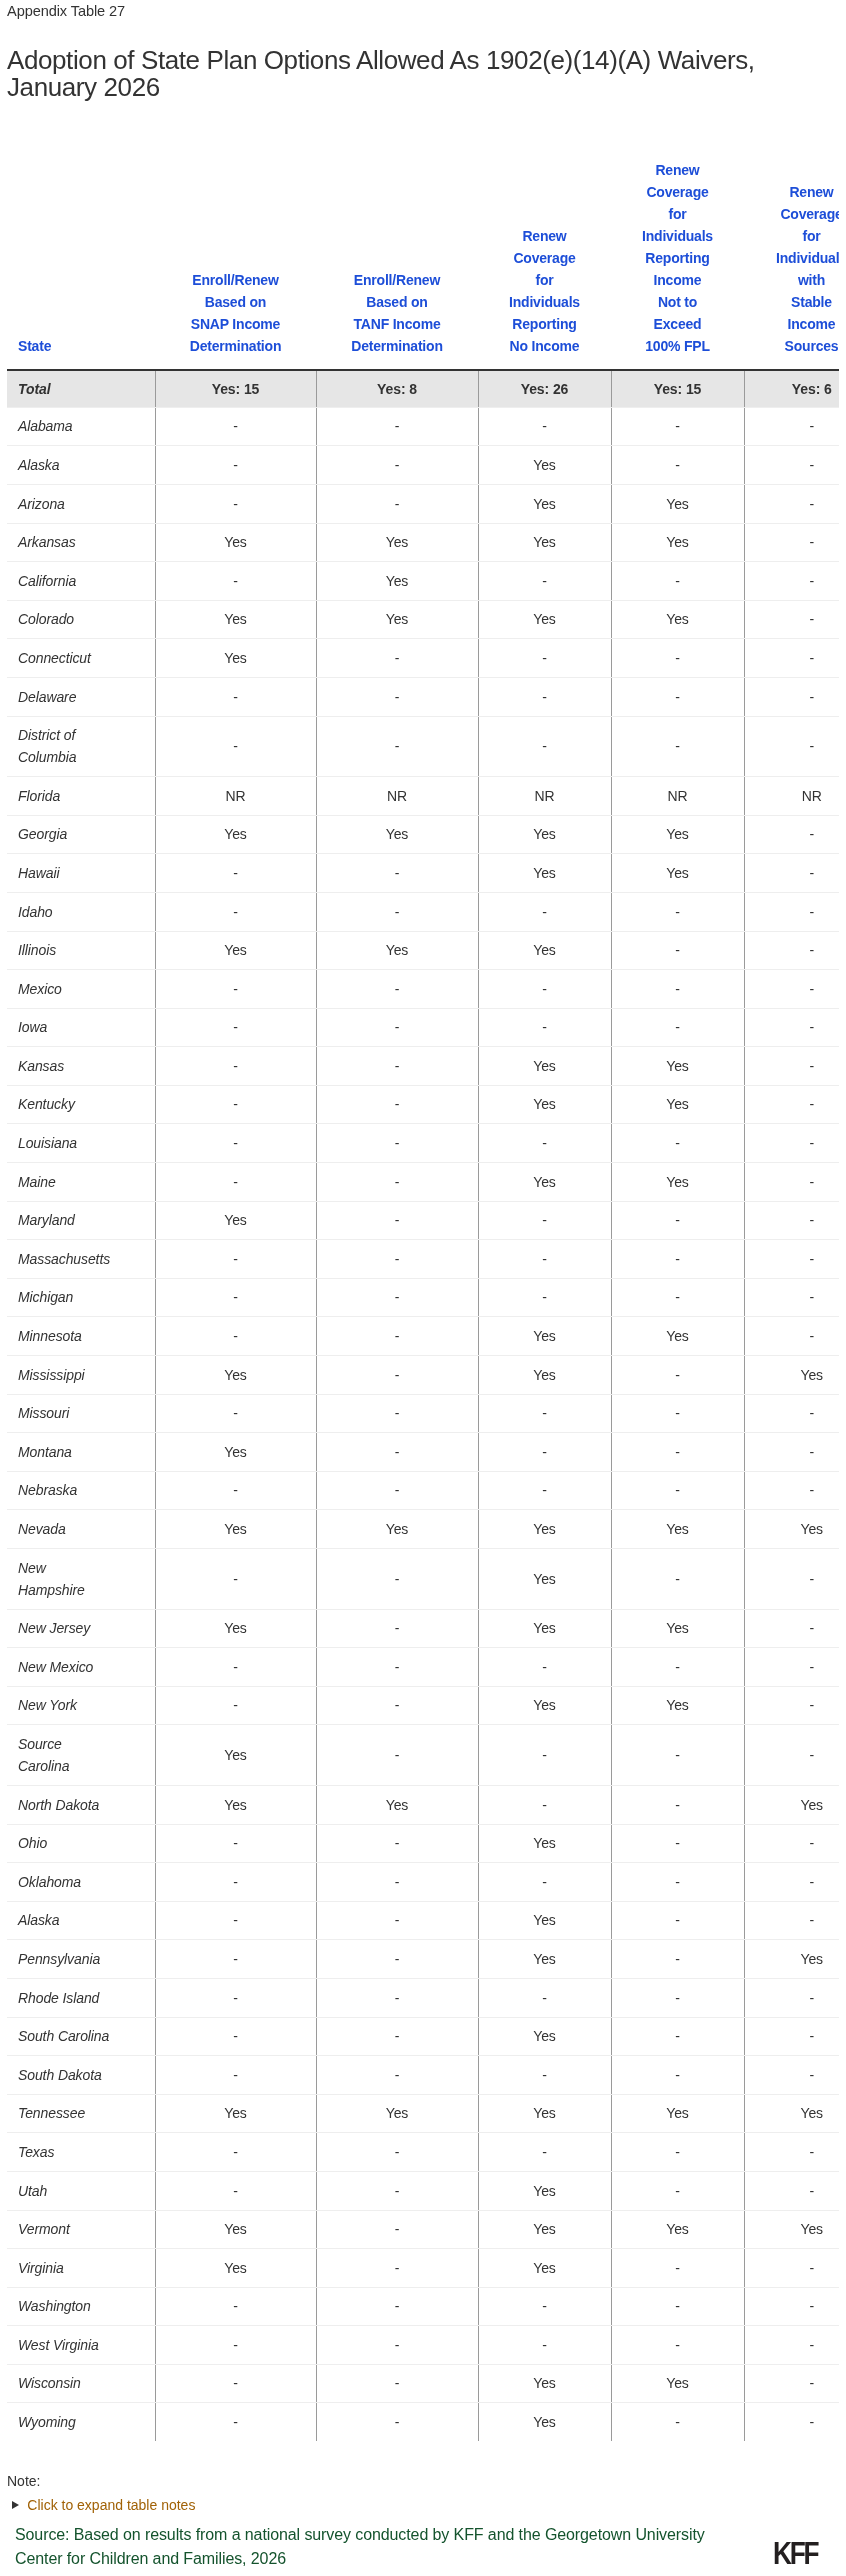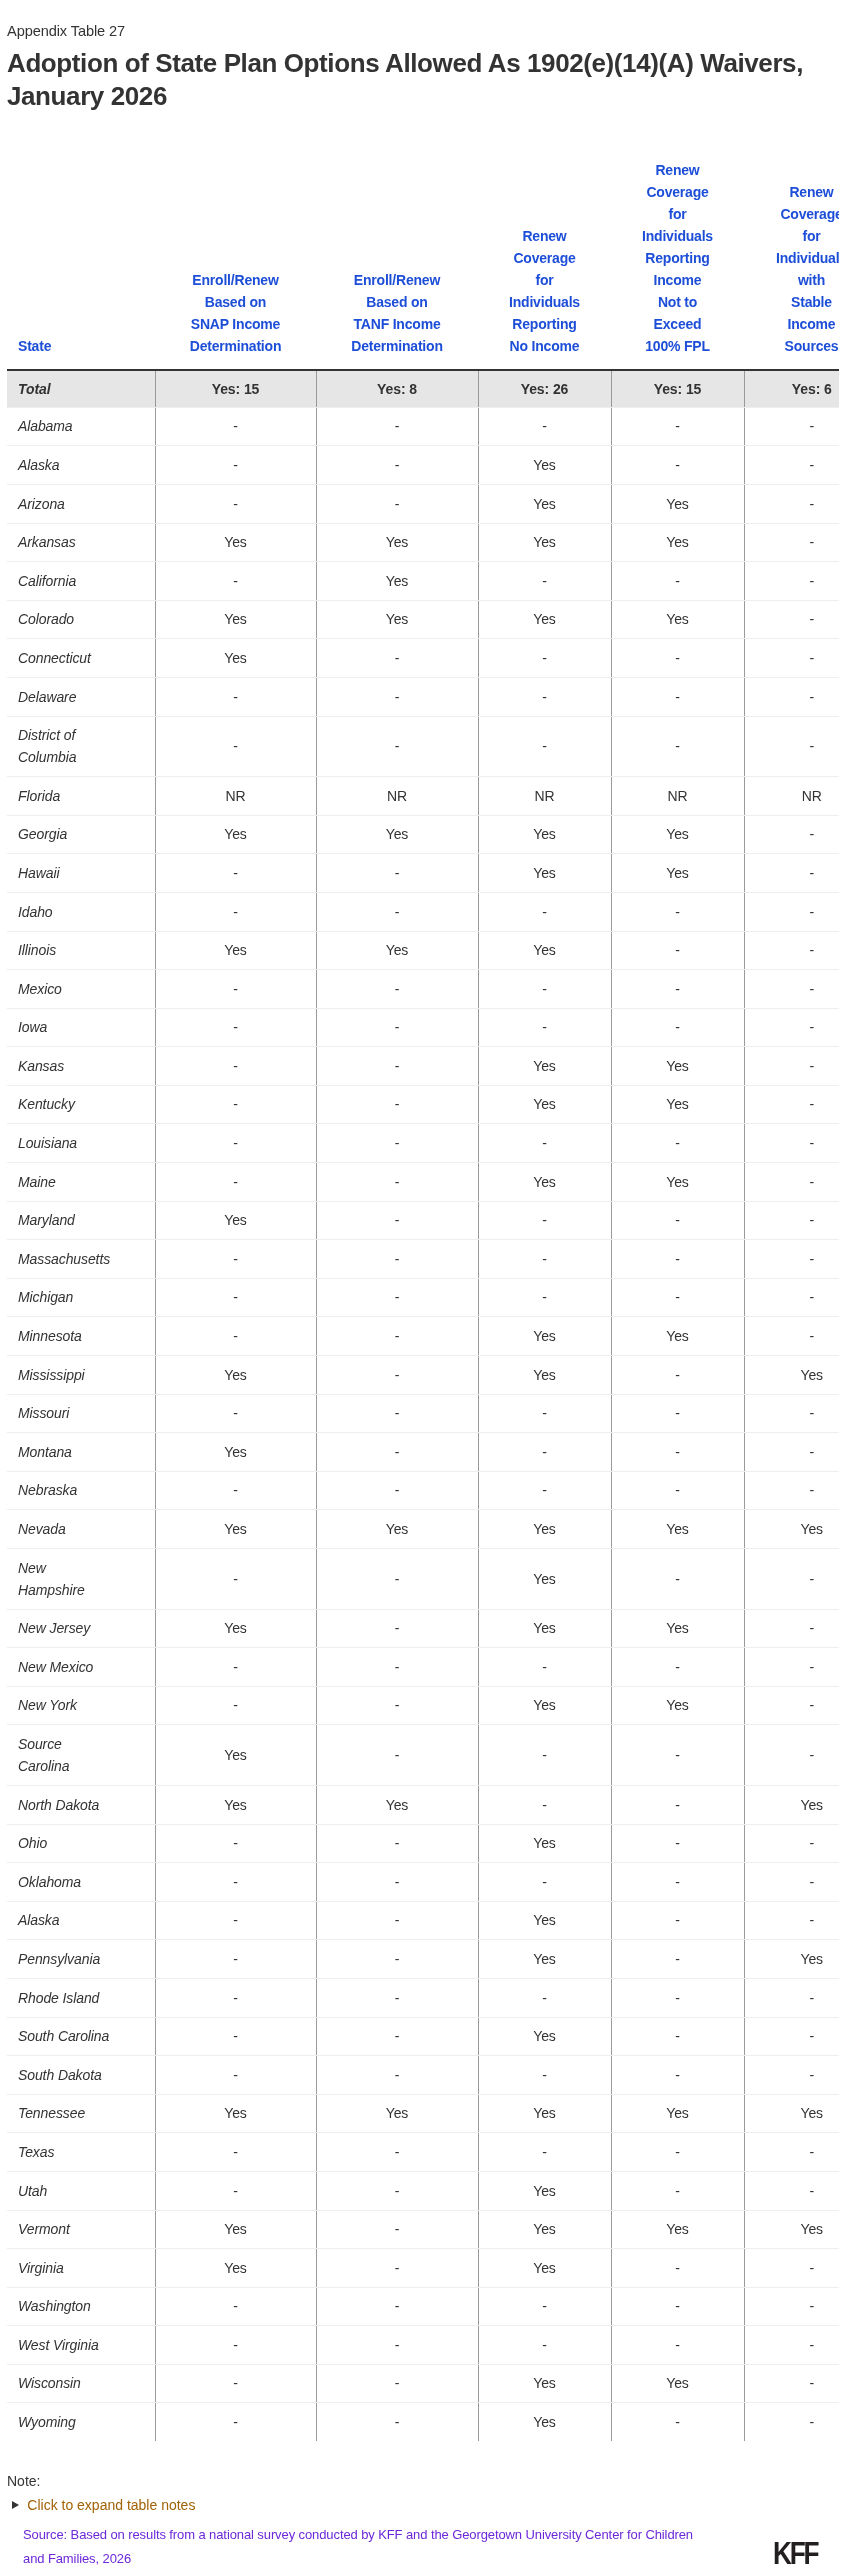--- a/index.html
+++ b/index.html
@@ -5,27 +5,27 @@
   * { box-sizing: border-box; margin: 0; padding: 0; }
   html, body { width: 846px; background: #ffffff; }
   body {
     font-family: "Liberation Sans", "DejaVu Sans", sans-serif;
     color: #333333;
     position: relative;
     height: 2576px;
     overflow: hidden;
   }
   .kicker {
-    position: absolute; left: 7px; top: 21px;
+    position: absolute; left: 7px; top: 1px;
     font-size: 14.6px; line-height: 21px; color: #333;
     letter-spacing: -0.1px;
   }
   .title {
     position: absolute; left: 7px; top: 47px; width: 825px;
-    font-size: 26px; line-height: 33px; font-weight: bold; color: #333;
+    font-size: 26px; line-height: 27px; font-weight: normal; color: #333;
     letter-spacing: -0.4px;
   }
   .table-wrap {
     position: absolute; left: 7px; top: 0; width: 832px;
     overflow: hidden;
   }
   table {
     border-collapse: collapse;
     table-layout: fixed;
     width: 872px;
@@ -81,22 +81,22 @@
     position: absolute; left: 12px; top: 2495px;
     font-size: 14px; line-height: 21px; color: #a16207;
     cursor: pointer;
   }
   .expand .tri {
     display: inline-block; width: 0; height: 0;
     border-top: 4.9px solid transparent; border-bottom: 4.9px solid transparent;
     border-left: 7px solid #333; margin-right: 8.3px; vertical-align: 0.7px;
   }
   .source {
-    position: absolute; left: 23px; top: 2523px; width: 694px;
-    font-size: 13px; line-height: 23.6px; color: #6d28d9;
+    position: absolute; left: 15px; top: 2523px; width: 694px;
+    font-size: 16px; line-height: 23.6px; color: #14532d;
     letter-spacing: -0.1px;
   }
   .logo {
     position: absolute; left: 773px; top: 2536px;
     font-size: 32px; line-height: 35px; font-weight: bold; color: #231f20;
     letter-spacing: -2.8px;
     transform: scaleX(0.82); transform-origin: left top;
   }
 </style>
 </head>

